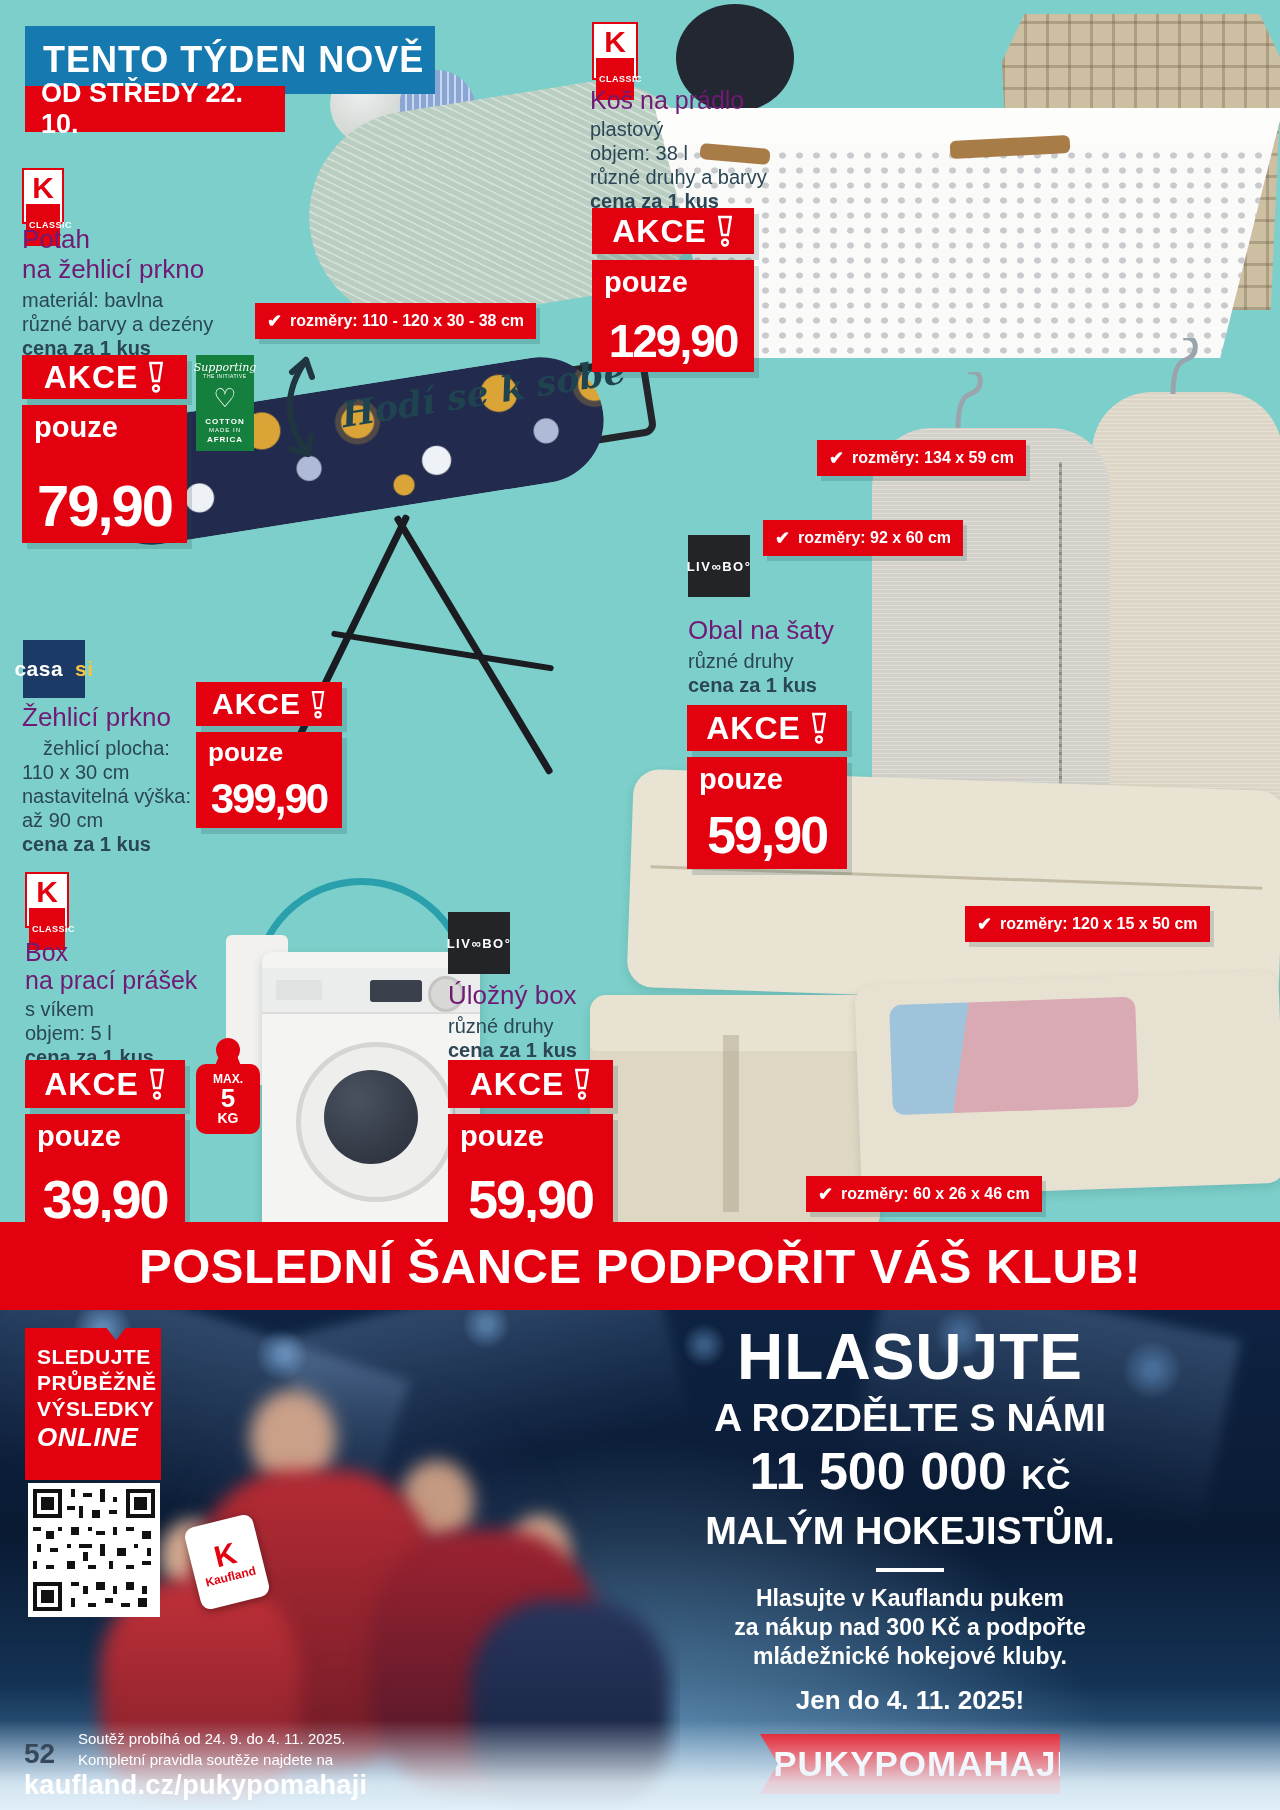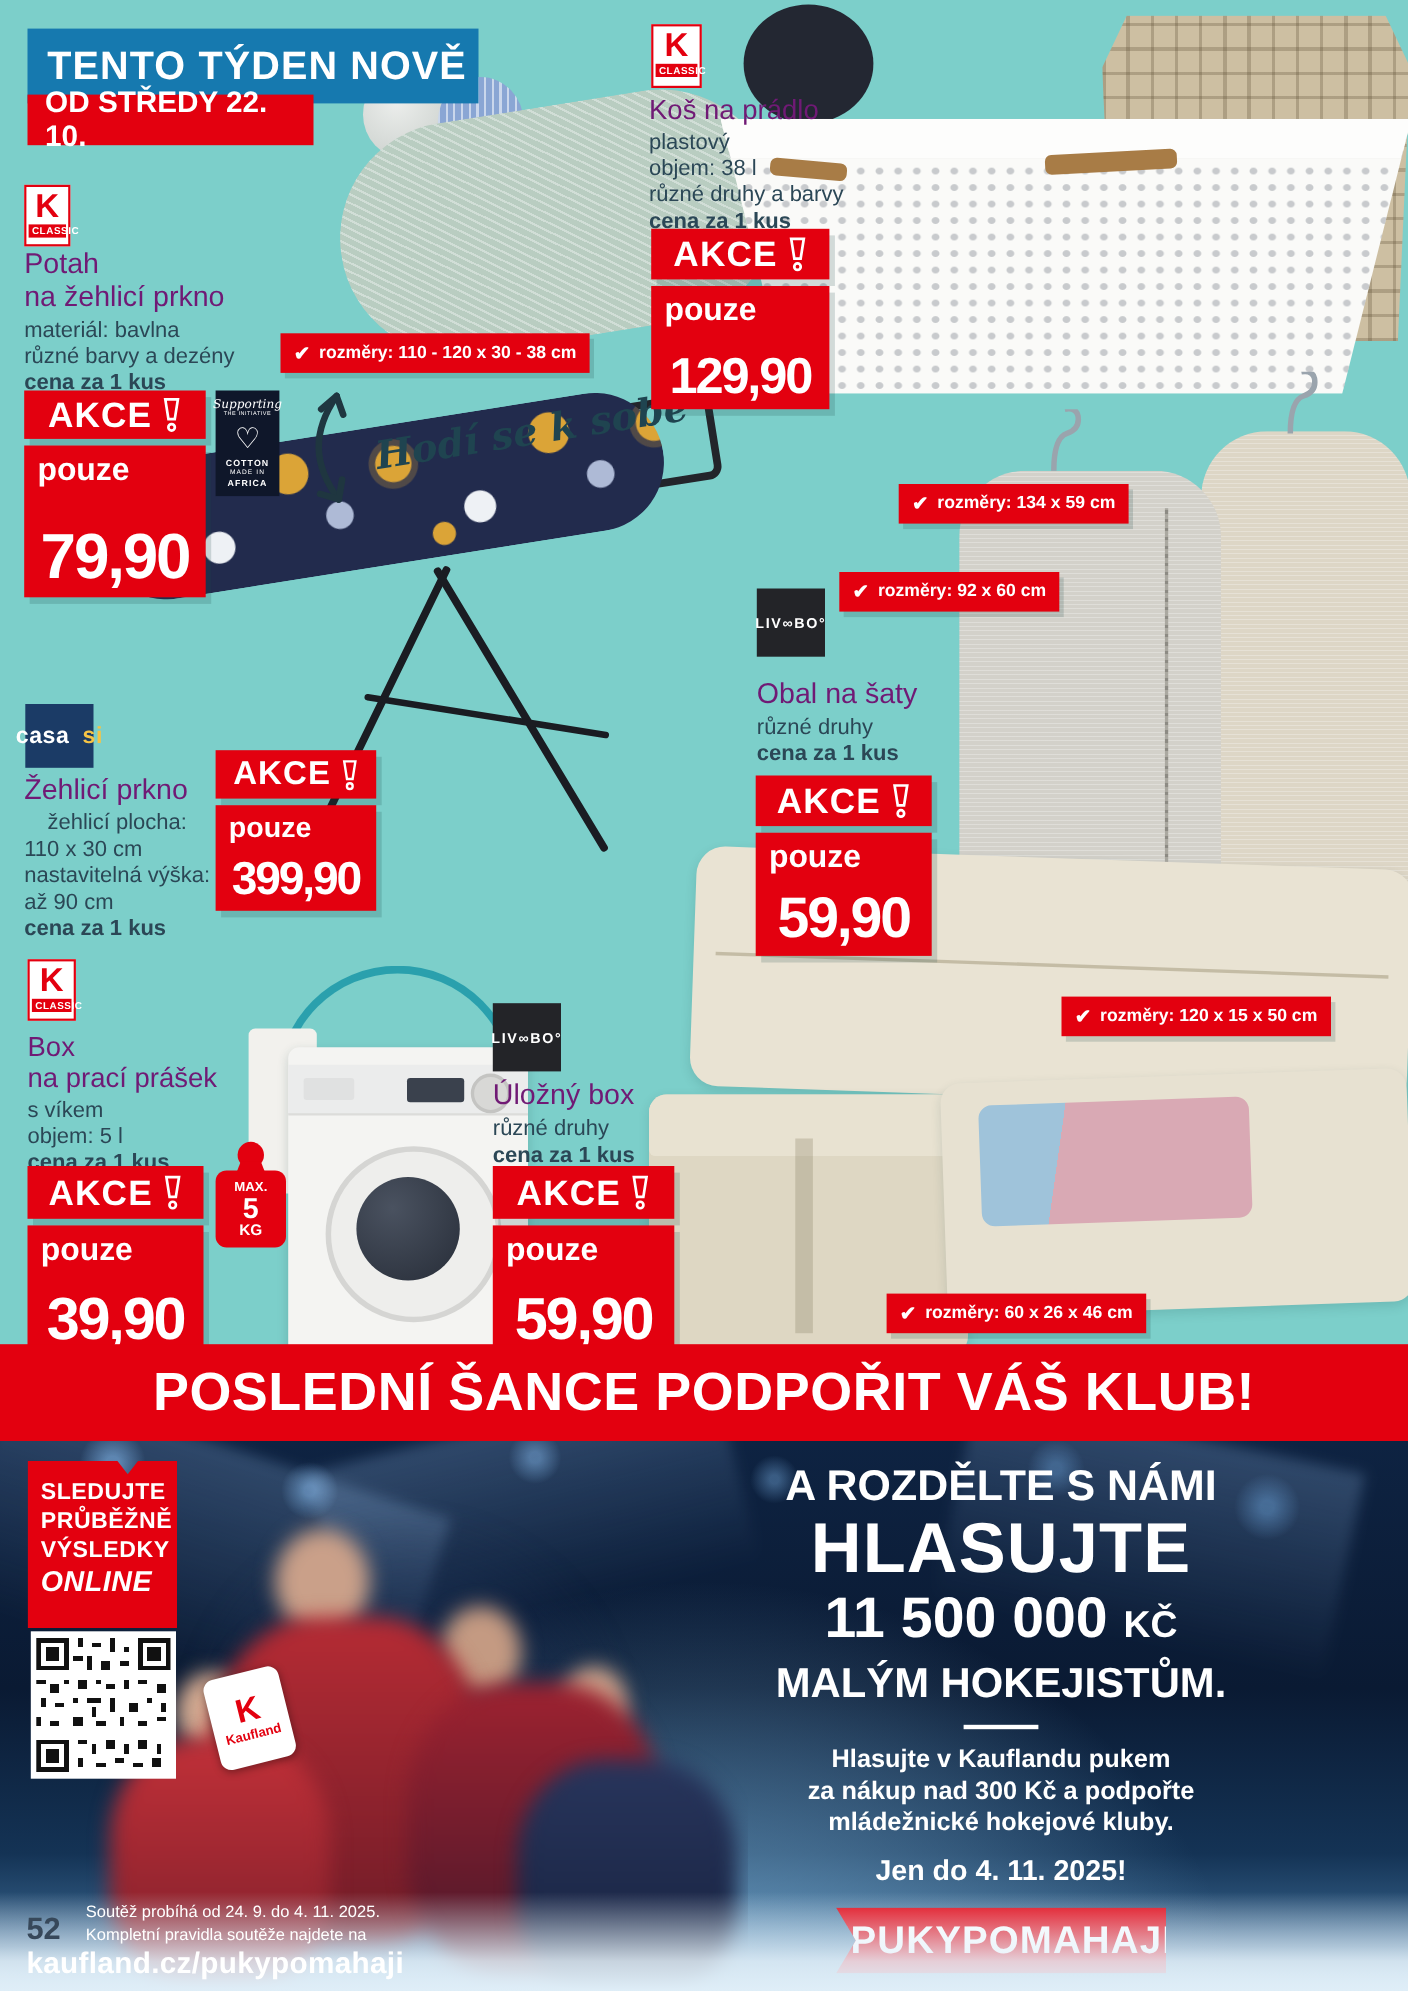--- a/index.html
+++ b/index.html
@@ -11,27 +11,27 @@
     padding-left:18px;font-size:36px;letter-spacing:1px;}
   .hdr-red{background:#e3000f;color:#fff;font-weight:800;display:flex;align-items:center;
     padding-left:16px;font-size:27px;}
   .flag{width:18px;height:11px;display:flex;flex-direction:column;}
   .flag div{flex:1;}
   
   .kc-box{background:#fff;border:2px solid #e3000f;display:flex;flex-direction:column;
     align-items:center;justify-content:flex-start;padding:2px 2px 2px 2px;box-sizing:border-box;}
   .kc-k{color:#e3000f;font-weight:800;font-size:30px;line-height:32px;}
   .kc-classic{background:#e3000f;color:#fff;font-size:9px;font-weight:700;letter-spacing:.5px;
-    padding:1px 3px;width:100%;text-align:center;box-sizing:border-box;}
+    padding:16px 3px;width:100%;text-align:center;box-sizing:border-box;}
   .casasi{background:#1b3b66;color:#fff;display:flex;align-items:center;justify-content:center;
     font-weight:700;font-size:21px;letter-spacing:.5px;}
   .casasi .si{color:#f6c445;margin-left:12px;}
   .livbo{background:#232428;color:#fff;display:flex;align-items:center;justify-content:center;
     font-weight:700;font-size:13px;letter-spacing:1.5px;}
-  .cotton{background:#0f172a;color:#fff;display:flex;flex-direction:column;align-items:center;
+  .cotton{background:#15803d;color:#fff;display:flex;flex-direction:column;align-items:center;
     justify-content:space-between;padding:7px 3px;box-sizing:border-box;text-align:center;}
   .cotton .sup{font-family:"DejaVu Serif",serif;font-style:italic;font-size:11px;line-height:11px;}
   .cotton .init{font-size:5px;letter-spacing:.5px;}
   .cotton .heart{font-size:26px;line-height:26px;}
   .cotton .cmia{font-size:8px;font-weight:700;letter-spacing:1px;line-height:9px;}
   .cotton .cmia small{font-size:6px;font-weight:400;display:block;}
   
   .pname{font-weight:400;font-size:26px;line-height:30px;color:#701a75;}
   .pname.sm{font-size:25px;line-height:28px;}
   .pdetail{font-size:20px;line-height:24px;color:#2b4756;}
@@ -457,22 +457,22 @@
         </g>
       </svg>
     </div>
 
     <div class="abs patch" style="left:192px;top:210px;width:70px;height:84px;">
       <span class="pk">K</span>
       <span class="pn">Kaufland</span>
     </div>
 
     <div class="abs" style="left:640px;top:14px;width:540px;text-align:center;">
+      <div class="h-white" style="font-size:64px;letter-spacing:1px;line-height:66px;">HLASUJTE</div>
       <div class="h-white" style="font-size:39px;line-height:44px;margin-top:6px;">A ROZDĚLTE S NÁMI</div>
-      <div class="h-white" style="font-size:64px;letter-spacing:1px;line-height:66px;">HLASUJTE</div>
       <div class="h-white" style="font-size:52px;line-height:54px;margin-top:4px;">
         <span>11 500 000</span>
         <span style="font-size:34px;">KČ</span>
       </div>
       <div class="h-white" style="font-size:38px;line-height:42px;margin-top:6px;">MALÝM HOKEJISTŮM.</div>
       <div style="width:68px;height:4px;background:#fff;margin:16px auto 12px auto;"></div>
       <div style="color:#fff;font-weight:700;font-size:23px;line-height:29px;">
         <div>Hlasujte v Kauflandu pukem</div>
         <div>za nákup nad 300 Kč a podpořte</div>
         <div>mládežnické hokejové kluby.</div>

